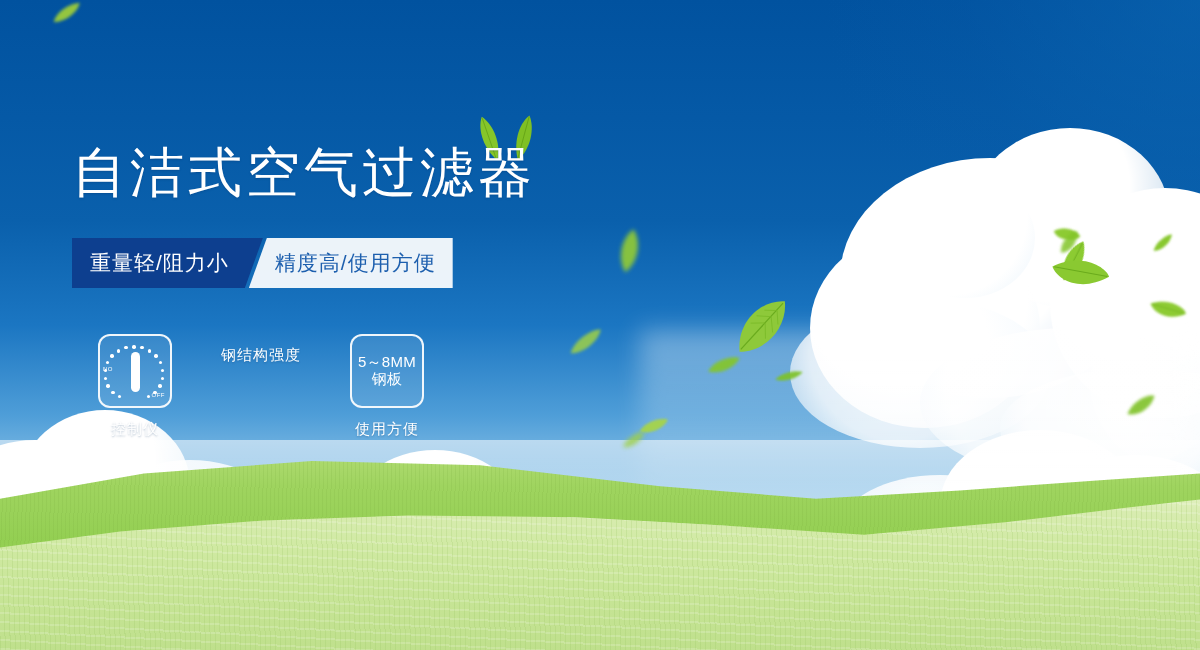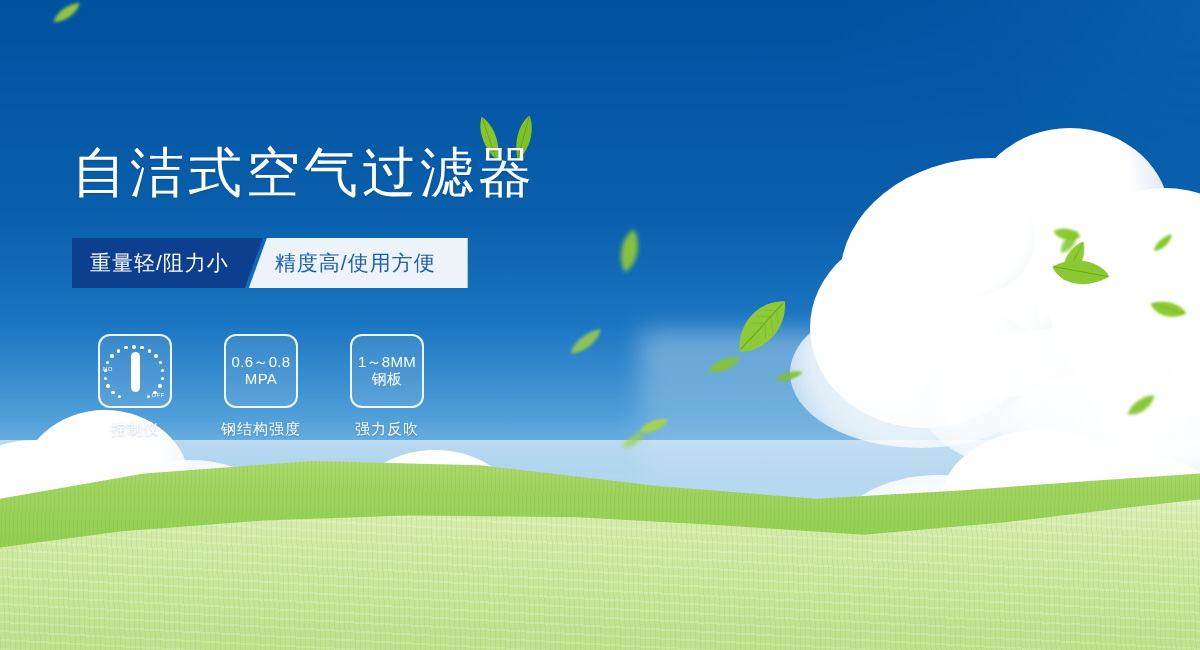--- a/index.html
+++ b/index.html
@@ -124,21 +124,21 @@
   }
   #badge-primary{
     background:#0d3f8f;color:#ffffff;
     padding:0 24px 0 18px;
     clip-path:polygon(0 0,100% 0,calc(100% - 18px) 100%,0 100%);
     padding-right:34px;
     align-items:center;
   }
   #badge-secondary{
     background:rgba(255,255,255,.92);color:#1d5fae;
-    padding:0 32px 0 26px;
+    padding:0 17px 0 26px;
     margin-left:-14px;
     clip-path:polygon(18px 0,100% 0,100% 100%,0 100%);
   }
 
   
   #features{
     position:absolute;left:72px;top:334px;
     display:flex;gap:0;
   }
   .feature{
@@ -405,36 +405,30 @@
           <div class="dot" style="left:9.2px;top:50.5px;"></div>
           <div class="dot" style="left:15.7px;top:55.0px;"></div>
           <div class="g-no">NO</div>
           <div class="g-off">OFF</div>
         </div>
       </div>
       <div class="feature-label">控制仪</div>
     </div>
 
     <div class="feature">
-      <div class="feature-box">
-        <div class="feature-text">
-          <span class="l1">0.6～0.8</span>
-          <span class="l2">MPA</span>
-        </div>
-      </div>
       <div class="feature-label">钢结构强度</div>
     </div>
 
 
     <div class="feature">
       <div class="feature-box">
         <div class="feature-text">
-          <span class="l1">1～8MM</span>
+          <span class="l1">5～8MM</span>
           <span class="l2">钢板</span>
         </div>
       </div>
-      <div class="feature-label">强力反吹</div>
+      <div class="feature-label">使用方便</div>
     </div>
 
 
   </div>
 
 </div>
 
 </body></html>

